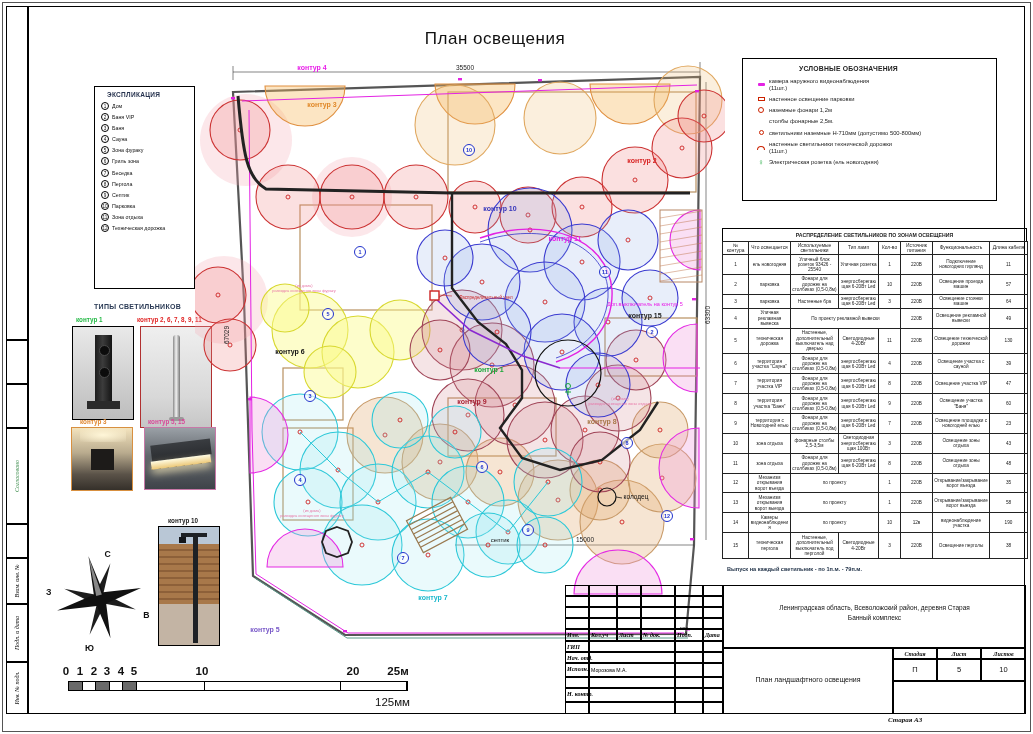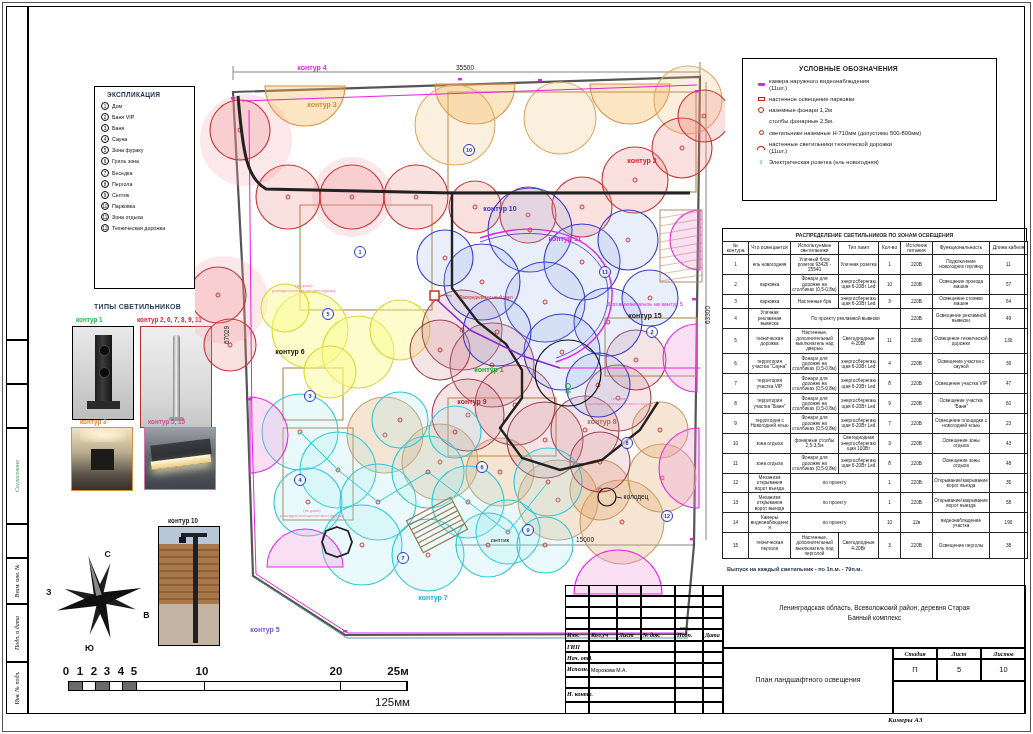--- a/index.html
+++ b/index.html
@@ -90,20 +90,21 @@
         <span>Взам. инв. №</span>
       </div>
       <div class="side-box" style="height: 58px;">
         <span>Подп. и дата</span>
       </div>
       <div class="side-box" style="height: 52px;">
         <span>Инв. № подл.</span>
       </div>
     </div>
 
+  <div class="ttl">План освещения</div>
 
   <div class="expl">
     <h4>ЭКСПЛИКАЦИЯ</h4>
     <div id="expl-items">
         <div class="ex-row">
           <span class="ex-num">1</span>
           <span class="ex-lab">Дом</span>
         </div>
         <div class="ex-row">
           <span class="ex-num">2</span>
@@ -196,21 +197,21 @@
   </svg>
 
   <div id="sb-labels">
       <span class="sb-lab" style="left: 66px; top: 665px;">0</span>
       <span class="sb-lab" style="left: 80px; top: 665px;">1</span>
       <span class="sb-lab" style="left: 94px; top: 665px;">2</span>
       <span class="sb-lab" style="left: 107px; top: 665px;">3</span>
       <span class="sb-lab" style="left: 121px; top: 665px;">4</span>
       <span class="sb-lab" style="left: 134px; top: 665px;">5</span>
       <span class="sb-lab" style="left: 202px; top: 665px;">10</span>
-      <span class="sb-lab" style="left: 336px; top: 665px;">20</span>
+      <span class="sb-lab" style="left: 353px; top: 665px;">20</span>
       <span class="sb-lab" style="left: 398px; top: 665px;">25м</span>
     </div>
   <div id="sb-bar">
       <i style="width: 13.6px; background: rgb(106, 106, 106);"></i>
       <i style="width: 13.6px;"></i>
       <i style="width: 13.6px; background: rgb(106, 106, 106);"></i>
       <i style="width: 13.6px;"></i>
       <i style="width: 13.6px; background: rgb(106, 106, 106);"></i>
       <i style="width: 68px;"></i>
       <i style="width: 136px;"></i>
@@ -745,14 +746,14 @@
     <div>Банный комплекс</div>
   </div>
   <div class="tb" style="left:723px;top:648px;width:170px;height:66px;text-align:center;font-size:7px;line-height:62px;">План ландшафтного освещения</div>
   <div class="tb st-serif" style="left:893px;top:648px;width:44px;height:11px;text-align:center;font-size:6px;line-height:10px;">Стадия</div>
   <div class="tb st-serif" style="left:937px;top:648px;width:44px;height:11px;text-align:center;font-size:6px;line-height:10px;">Лист</div>
   <div class="tb st-serif" style="left:981px;top:648px;width:45px;height:11px;text-align:center;font-size:6px;line-height:10px;">Листов</div>
   <div class="tb" style="left:893px;top:659px;width:44px;height:22px;text-align:center;font-size:7.5px;line-height:20px;">П</div>
   <div class="tb" style="left:937px;top:659px;width:44px;height:22px;text-align:center;font-size:7.5px;line-height:20px;">5</div>
   <div class="tb" style="left:981px;top:659px;width:45px;height:22px;text-align:center;font-size:7.5px;line-height:20px;">10</div>
   <div class="tb" style="left:893px;top:681px;width:133px;height:33px;"></div>
-  <div class="st-serif" style="position:absolute;left:888px;top:716px;font-size:7px;color:#111;">Камеры  А3</div>
+  <div class="st-serif" style="position:absolute;left:888px;top:716px;font-size:7px;color:#111;">Старая  А3</div>
 </div>
 
 </body></html>

